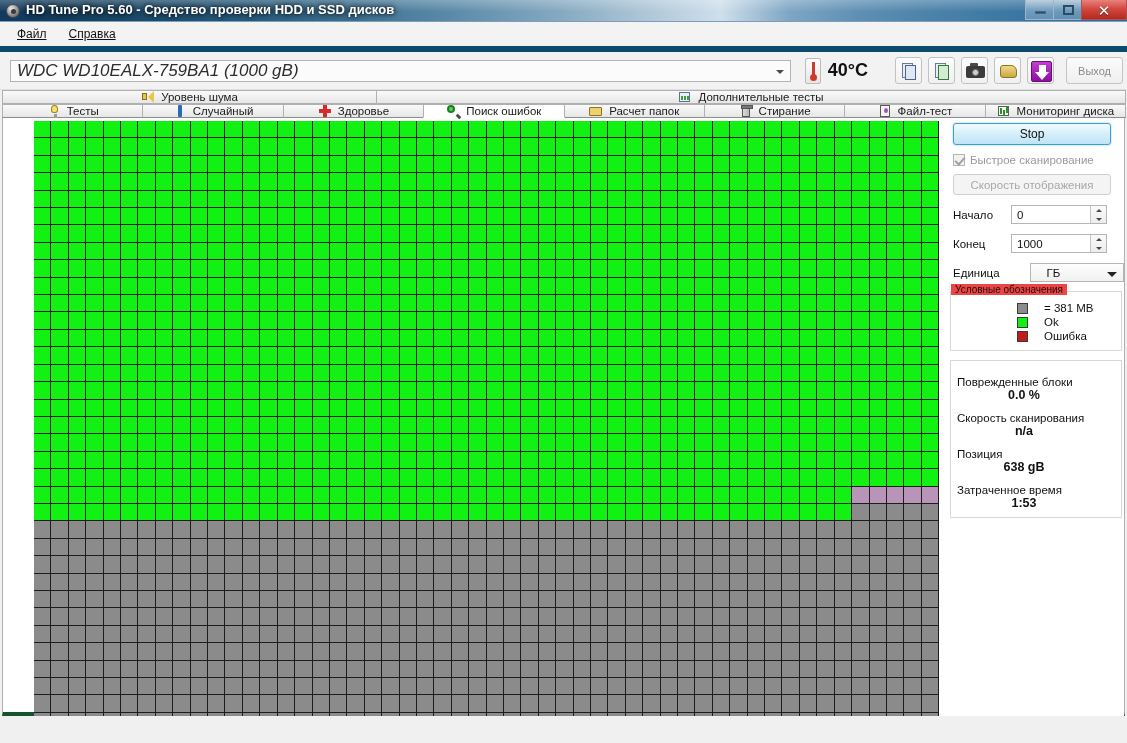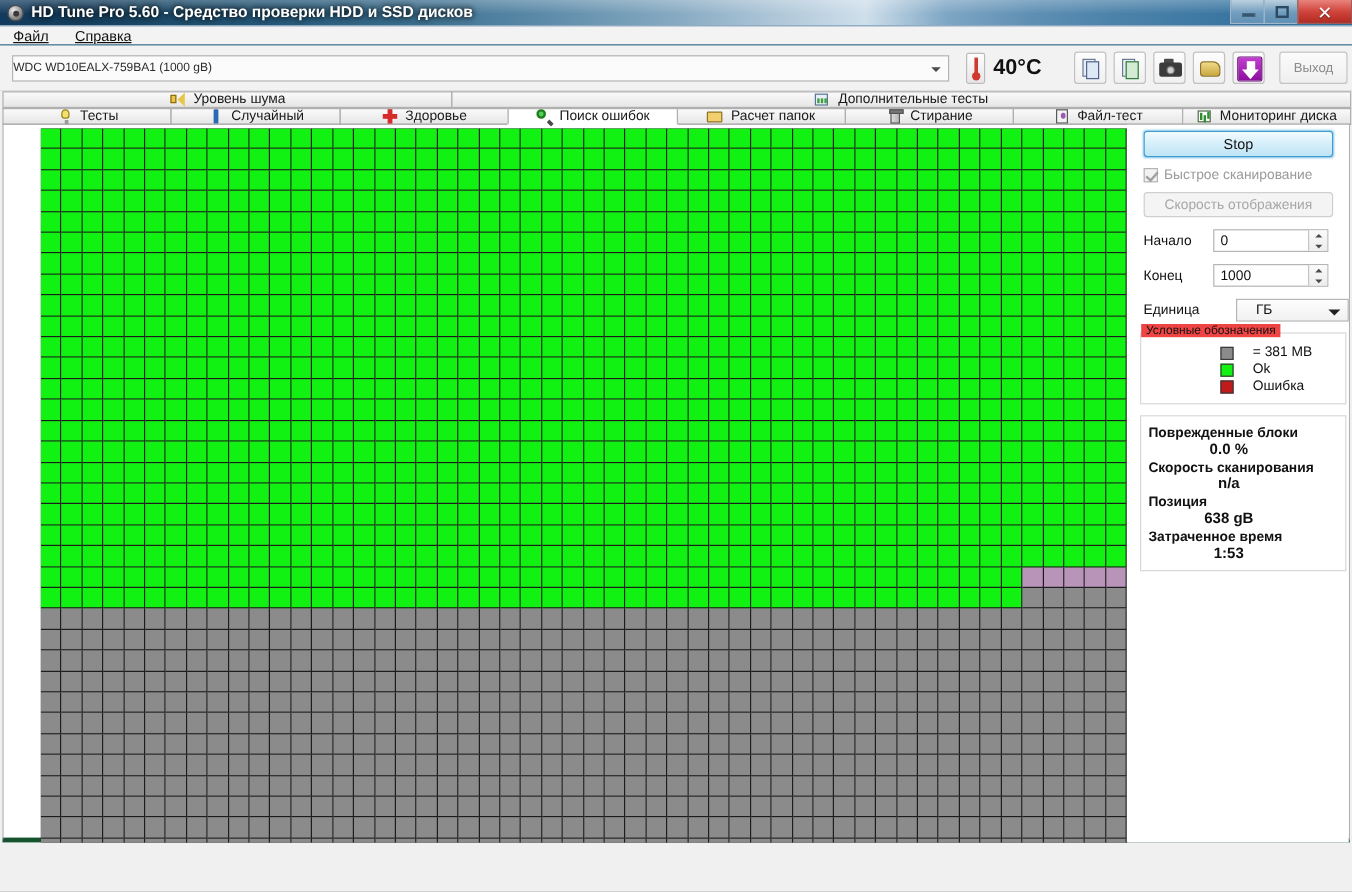--- a/index.html
+++ b/index.html
@@ -71,24 +71,25 @@
   }
   .wbtn .close-glyph {
     position: absolute; left: 0; right: 0; top: 2px;
     text-align: center; color: #fff; font-size: 15px;
     font-family: "Liberation Sans", sans-serif;
     text-shadow: 0 1px 1px rgba(0,0,0,0.5);
   }
 
   
   #menubar {
-    height: 16px;
+    height: 30px;
     background: #f3f3f3;
-    border-bottom: 1px solid #0c4a6e;
+    border-bottom: 6px solid #0c4a6e;
     display: flex; align-items: center;
+    padding-left: 6px;
   }
   .menu-item {
     padding: 2px 11px;
     color: #111;
     font-size: 12px;
   }
   .menu-item u { text-decoration: underline; }
 
   
   #toolbar {
@@ -97,22 +98,23 @@
     display: flex; align-items: center;
     padding: 0 4px;
     border-bottom: 1px solid #dfdfdf;
   }
   #drive-combo {
     width: 795px; height: 22px; margin-left: 6px;
     background: #fbfbfb;
     border: 1px solid #b4b4b4;
     display: flex; align-items: center;
     position: relative;
-    font-size: 10px; color: #2d2d2d;
-    padding-left: 0;
+    font-size: 17px; color: #2d2d2d;
+    padding-left: 6px;
+    font-style: italic;
   }
   #drive-combo .arrow {
     position: absolute; right: 6px; top: 9px;
     width: 0; height: 0;
     border-left: 4px solid transparent;
     border-right: 4px solid transparent;
     border-top: 4px solid #4a4a4a;
   }
   #temp-box {
     display: flex; align-items: center; margin-left: 14px; gap: 7px;
@@ -363,21 +365,21 @@
   .sw { width: 11px; height: 11px; border: 1px solid #3a3a3a; }
   .sw.grey { background: #8b8b8b; }
   .sw.green { background: #12f212; }
   .sw.red { background: #c01a1a; }
   #stats-group {
     margin: 9px 0 0 3px;
     width: 172px;
     border: 1px solid #d8d8d8;
     padding: 5px 8px 7px 6px;
   }
-  .stat-label { font-size: 11.5px; color: #111; margin-top: 3px; font-weight: bold; }
+  .stat-label { font-size: 11.5px; color: #111; margin-top: 10px; }
   .stat-value { font-size: 12.5px; font-weight: bold; color: #111; text-align: center; padding-right: 22px; }
 </style>
 </head>
 <body>
 
 <div id="titlebar">
   <div class="glass-hl"></div>
   <div id="app-icon"></div>
   <div id="title-text">HD Tune Pro 5.60 - Средство проверки HDD  и SSD дисков</div>
   <div class="wbtns">

